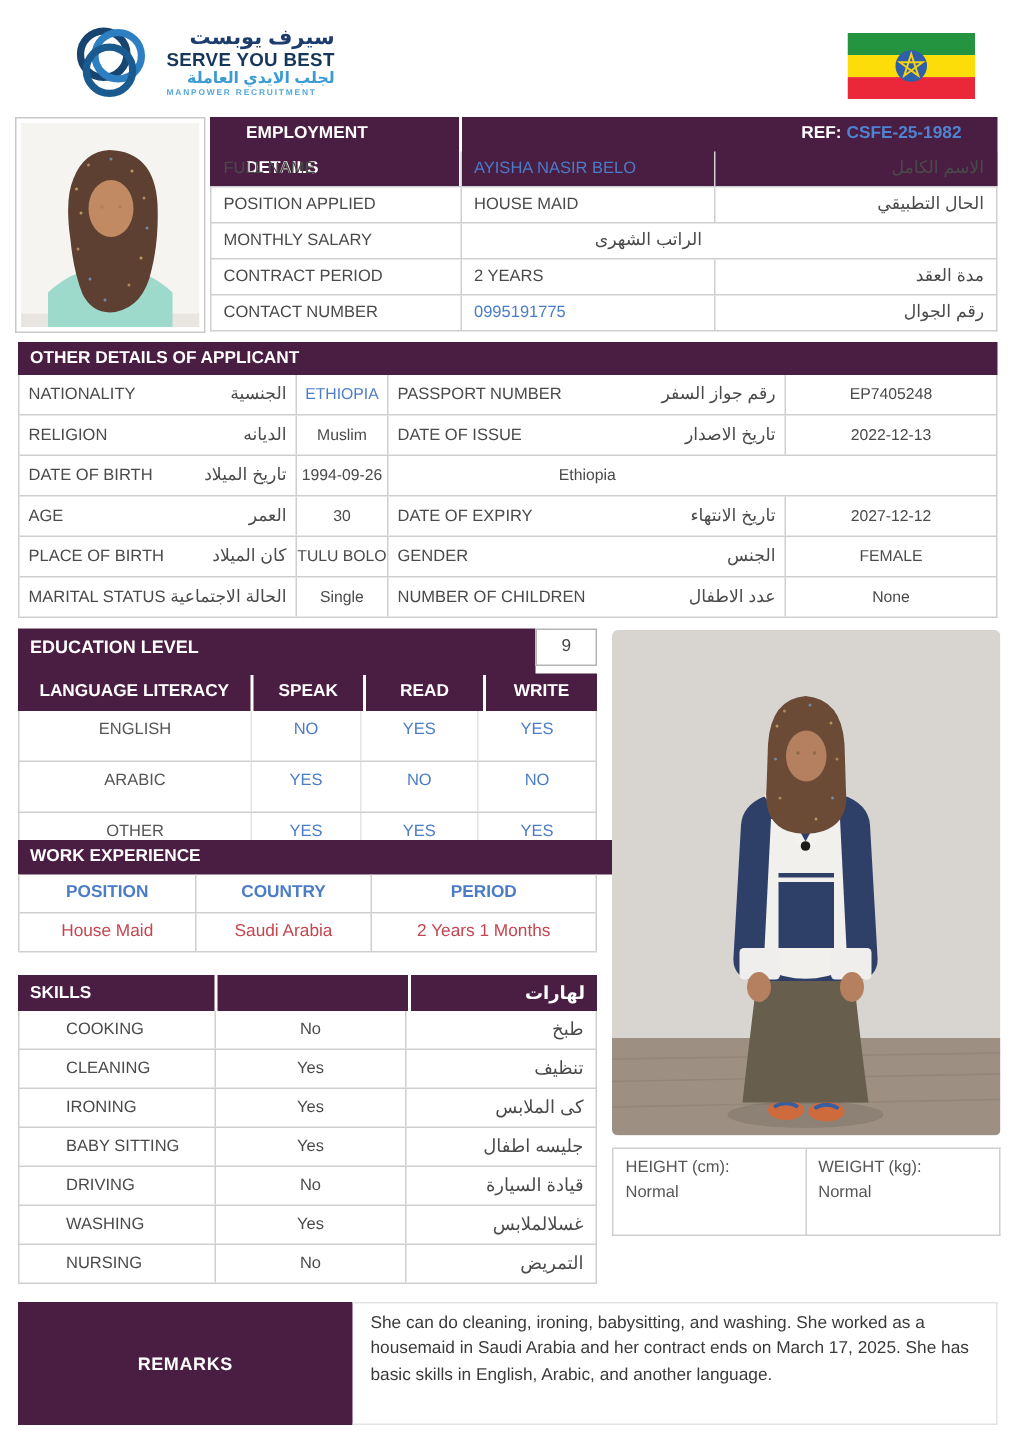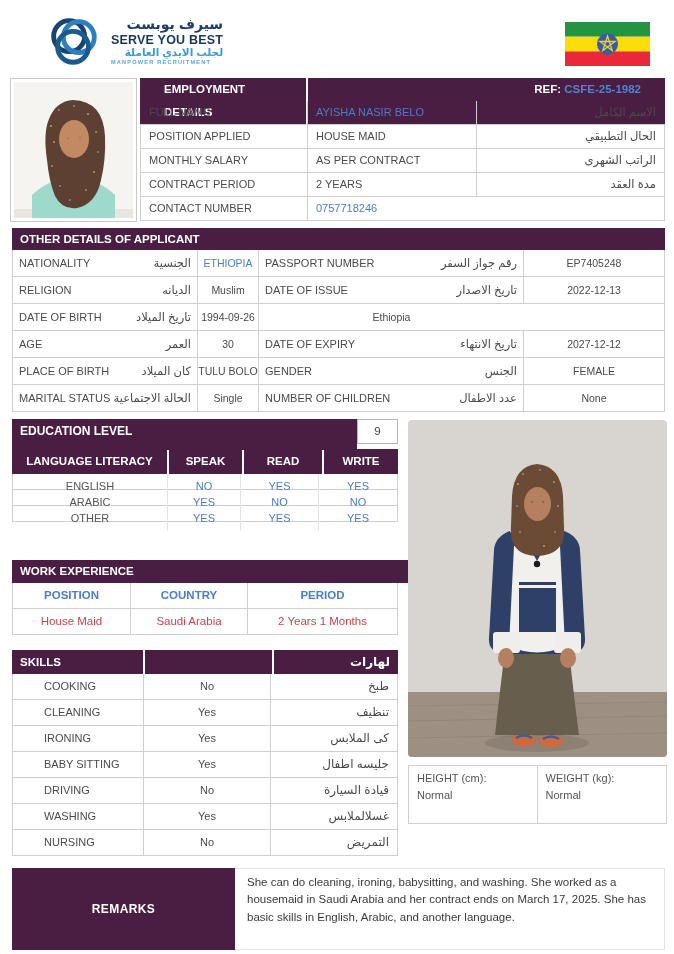--- a/index.html
+++ b/index.html
@@ -54,21 +54,21 @@
 
   
   .edu-bar { position:absolute; left:12px; top:419px; width:345px; height:31px; line-height:25px; padding:0 8px; font-size:12px; }
   .edu-val { position:absolute; left:357px; top:419px; width:41px; height:25px; border:1px solid #b5b5b5;
              text-align:center; line-height:23px; font-size:11.5px; color:#444; background:#fff; }
 
   
   .lang { position:absolute; left:12px; top:449px; width:386px; }
   .lang-header { display:grid; grid-template-columns:155px 73px 78px 1fr; gap:2px; height:25px; }
   .lang-header > div { text-align:center; line-height:25px; }
-  .lang-row { display:grid; grid-template-columns:155px 73px 78px 1fr; height:16px;
+  .lang-row { display:grid; grid-template-columns:155px 73px 78px 1fr; height:34px;
               border-left:1px solid #cfcfcf; border-right:1px solid #cfcfcf; border-bottom:1px solid #cfcfcf;
               font-size:11px; }
   .lang-row > div { text-align:center; line-height:25px; border-right:1px solid #e4e4e4; }
   .lang-row > div:last-child { border-right:none; }
   .lang-row .lname { color:#555; }
 
   
   .work-bar { position:absolute; left:12px; top:560px; width:418px; height:23px; line-height:23px; padding:0 8px; }
   .work-table { position:absolute; left:12px; top:583px; width:386px;
                 border-left:1px solid #cfcfcf; border-right:1px solid #cfcfcf; }
@@ -172,31 +172,31 @@
       <div class="v blue">AYISHA NASIR BELO</div>
       <div class="ar">الاسم الكامل</div>
     </div>
     <div class="emp-row">
       <div>POSITION APPLIED</div>
       <div class="v">HOUSE MAID</div>
       <div class="ar">الحال التطبيقي</div>
     </div>
     <div class="emp-row">
       <div>MONTHLY SALARY</div>
-      <div class="v">AS PER CONTRACT</div>
       <div class="ar">الراتب الشهرى</div>
     </div>
     <div class="emp-row">
       <div>CONTRACT PERIOD</div>
       <div class="v">2 YEARS</div>
       <div class="ar">مدة العقد</div>
     </div>
     <div class="emp-row">
       <div>CONTACT NUMBER</div>
-      <div class="v blue">0757718246</div>
+      <div class="v blue">0995191775</div>
+      <div class="ar">رقم الجوال</div>
     </div>
   </div>
 
   <div class="other-title pbar">OTHER DETAILS OF APPLICANT</div>
   <div class="other-table">
     <div class="o-row">
       <div class="o-lbl">
           <span>NATIONALITY</span>
           <span class="ar">الجنسية</span>
         </div>

